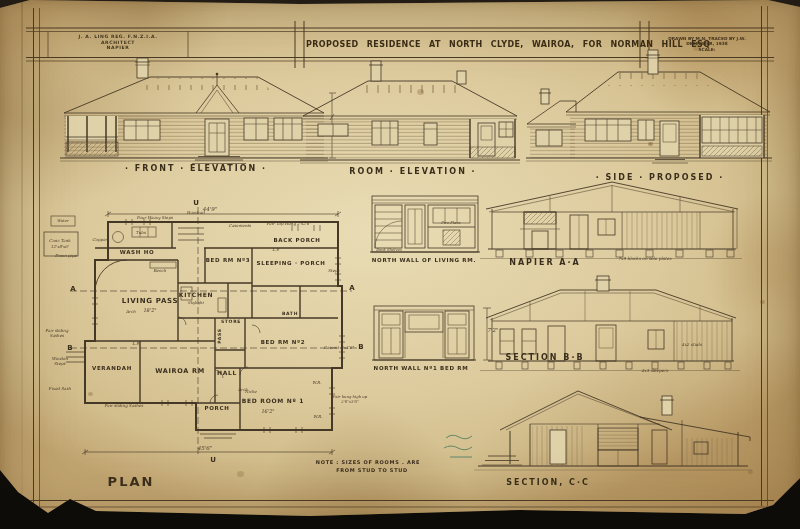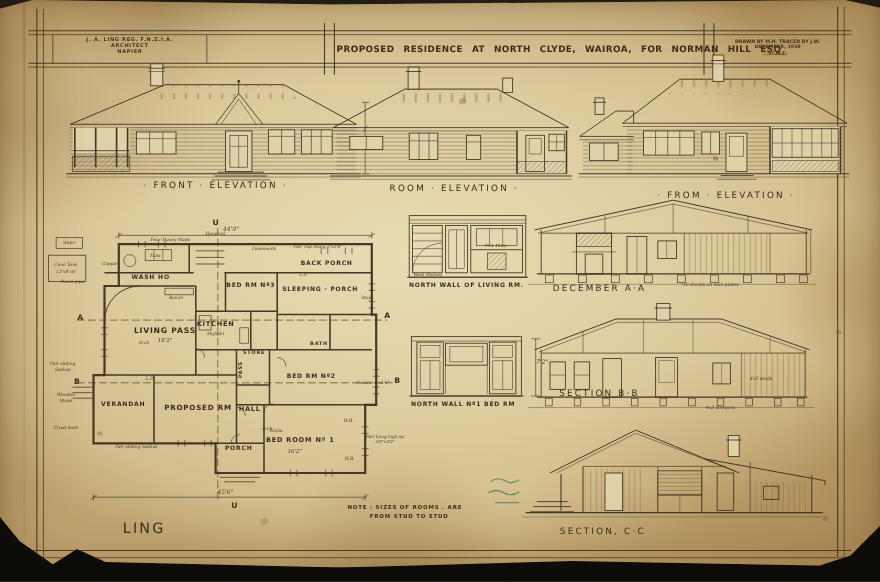--- a/index.html
+++ b/index.html
@@ -22,21 +22,21 @@
   .spot{position:absolute;left:648px;top:142px;width:5px;height:4px;border-radius:50%;background:rgba(110,75,35,.45);
         box-shadow:-230px -52px 0 1px rgba(110,75,35,.28), 112px 158px 0 0 rgba(110,75,35,.30),
         -410px 330px 0 1px rgba(110,75,35,.22), 100px 328px 0 0 rgba(110,75,35,.25),
         -560px 250px 0 0 rgba(110,75,35,.3), 46px -96px 0 1px rgba(110,75,35,.2);}
   svg{position:absolute;left:0;top:0;}
   .titleband div{line-height:1.25;}
   .arch-block{position:absolute;left:50px;top:34px;width:136px;text-align:center;font-size:4.6px;font-weight:bold;color:#43351f;letter-spacing:.6px;}
   .sheet-title{position:absolute;left:306px;top:40px;width:332px;text-align:center;font-size:8px;font-weight:bold;color:#3a2c16;letter-spacing:.4px;word-spacing:5px;white-space:nowrap;}
   .info-block{position:absolute;left:656px;top:36px;width:102px;text-align:center;font-size:4.3px;font-weight:bold;color:#43351f;}
   .lbl{position:absolute;transform:translate(-50%,-50%);white-space:nowrap;color:#3a2e1d;line-height:1;}
-  .h{font-weight:normal;letter-spacing:2px;}
+  .h{font-weight:bold;letter-spacing:2px;}
   .r{font-weight:bold;letter-spacing:.7px;}
   .a{font-style:italic;color:#473a29;font-family:"DejaVu Serif",serif;}
   .m{font-weight:bold;}
 </style>
 </head>
 <body>
 
 <div class="stage">
   <div class="paper">
 
@@ -436,39 +436,39 @@
       <div class="info-block">
         <div>DRAWN BY M.N.  TRACED BY J.W.</div>
         <div>DECEMBER, 1938</div>
         <div>SCALE:</div>
       </div>
     </div>
 
     <div class="labels">
         <span class="lbl h" style="left: 196px; top: 169px; font-size: 8px;">· FRONT · ELEVATION ·</span>
         <span class="lbl h" style="left: 413px; top: 172px; font-size: 8px;">ROOM · ELEVATION ·</span>
-        <span class="lbl h" style="left: 660px; top: 178px; font-size: 8px;">· FROM · ELEVATION ·</span>
-        <span class="lbl h" style="left: 545px; top: 263px; font-size: 8px;">DECEMBER  A·A</span>
+        <span class="lbl h" style="left: 660px; top: 178px; font-size: 8px;">· SIDE · PROPOSED ·</span>
+        <span class="lbl h" style="left: 545px; top: 263px; font-size: 8px;">NAPIER  A·A</span>
         <span class="lbl h" style="left: 545px; top: 358px; font-size: 8px;">SECTION  B·B</span>
         <span class="lbl h" style="left: 548px; top: 483px; font-size: 8px; text-align: right;">SECTION, C·C</span>
-        <span class="lbl h" style="left: 131px; top: 481px; font-size: 13px;">LING</span>
+        <span class="lbl h" style="left: 131px; top: 481px; font-size: 13px;">PLAN</span>
         <span class="lbl r" style="left: 424px; top: 261px; font-size: 5.5px;">NORTH WALL OF LIVING RM.</span>
         <span class="lbl r" style="left: 421px; top: 369px; font-size: 5.5px;">NORTH WALL Nº1 BED RM</span>
         <span class="lbl r" style="left: 368px; top: 462px; font-size: 5px;">NOTE : SIZES OF ROOMS . ARE</span>
         <span class="lbl r" style="left: 372px; top: 470px; font-size: 5px;">FROM STUD TO STUD</span>
         <span class="lbl r" style="left: 150px; top: 301px; font-size: 7px;">LIVING PASS</span>
         <span class="lbl a" style="left: 150px; top: 310px; font-size: 5px;">18'2"</span>
         <span class="lbl r" style="left: 196px; top: 295px; font-size: 6px;">KITCHEN</span>
         <span class="lbl a" style="left: 196px; top: 303px; font-size: 3.8px;">Skylight</span>
         <span class="lbl r" style="left: 137px; top: 253px; font-size: 5.5px;">WASH HO</span>
         <span class="lbl r" style="left: 297px; top: 241px; font-size: 5.5px;">BACK PORCH</span>
         <span class="lbl r" style="left: 228px; top: 261px; font-size: 5.5px;">BED RM Nº3</span>
         <span class="lbl r" style="left: 291px; top: 264px; font-size: 5.5px;">SLEEPING · PORCH</span>
         <span class="lbl r" style="left: 112px; top: 369px; font-size: 5.5px;">VERANDAH</span>
-        <span class="lbl r" style="left: 180px; top: 371px; font-size: 6.5px;">PROPOSED RM</span>
+        <span class="lbl r" style="left: 180px; top: 371px; font-size: 6.5px;">WAIROA RM</span>
         <span class="lbl r" style="left: 227px; top: 373px; font-size: 6px;">HALL</span>
         <span class="lbl r" style="left: 283px; top: 343px; font-size: 5.5px;">BED RM Nº2</span>
         <span class="lbl r" style="left: 273px; top: 401px; font-size: 6px;">BED ROOM Nº 1</span>
         <span class="lbl a" style="left: 268px; top: 411px; font-size: 5px;">16'2"</span>
         <span class="lbl r" style="left: 217px; top: 409px; font-size: 5.5px;">PORCH</span>
         <span class="lbl r" style="left: 290px; top: 314px; font-size: 4.5px;">BATH</span>
         <span class="lbl r" style="left: 231px; top: 322px; font-size: 4.5px;">STORE</span>
         <span class="lbl r" style="left: 220px; top: 336px; font-size: 4.5px; transform: translate(-50%, -50%) rotate(-90deg);">PASS</span>
         <span class="lbl a" style="left: 155px; top: 218px; font-size: 4px;">Four Heavy Steps</span>
         <span class="lbl a" style="left: 196px; top: 213px; font-size: 4px;">Handrail</span>

